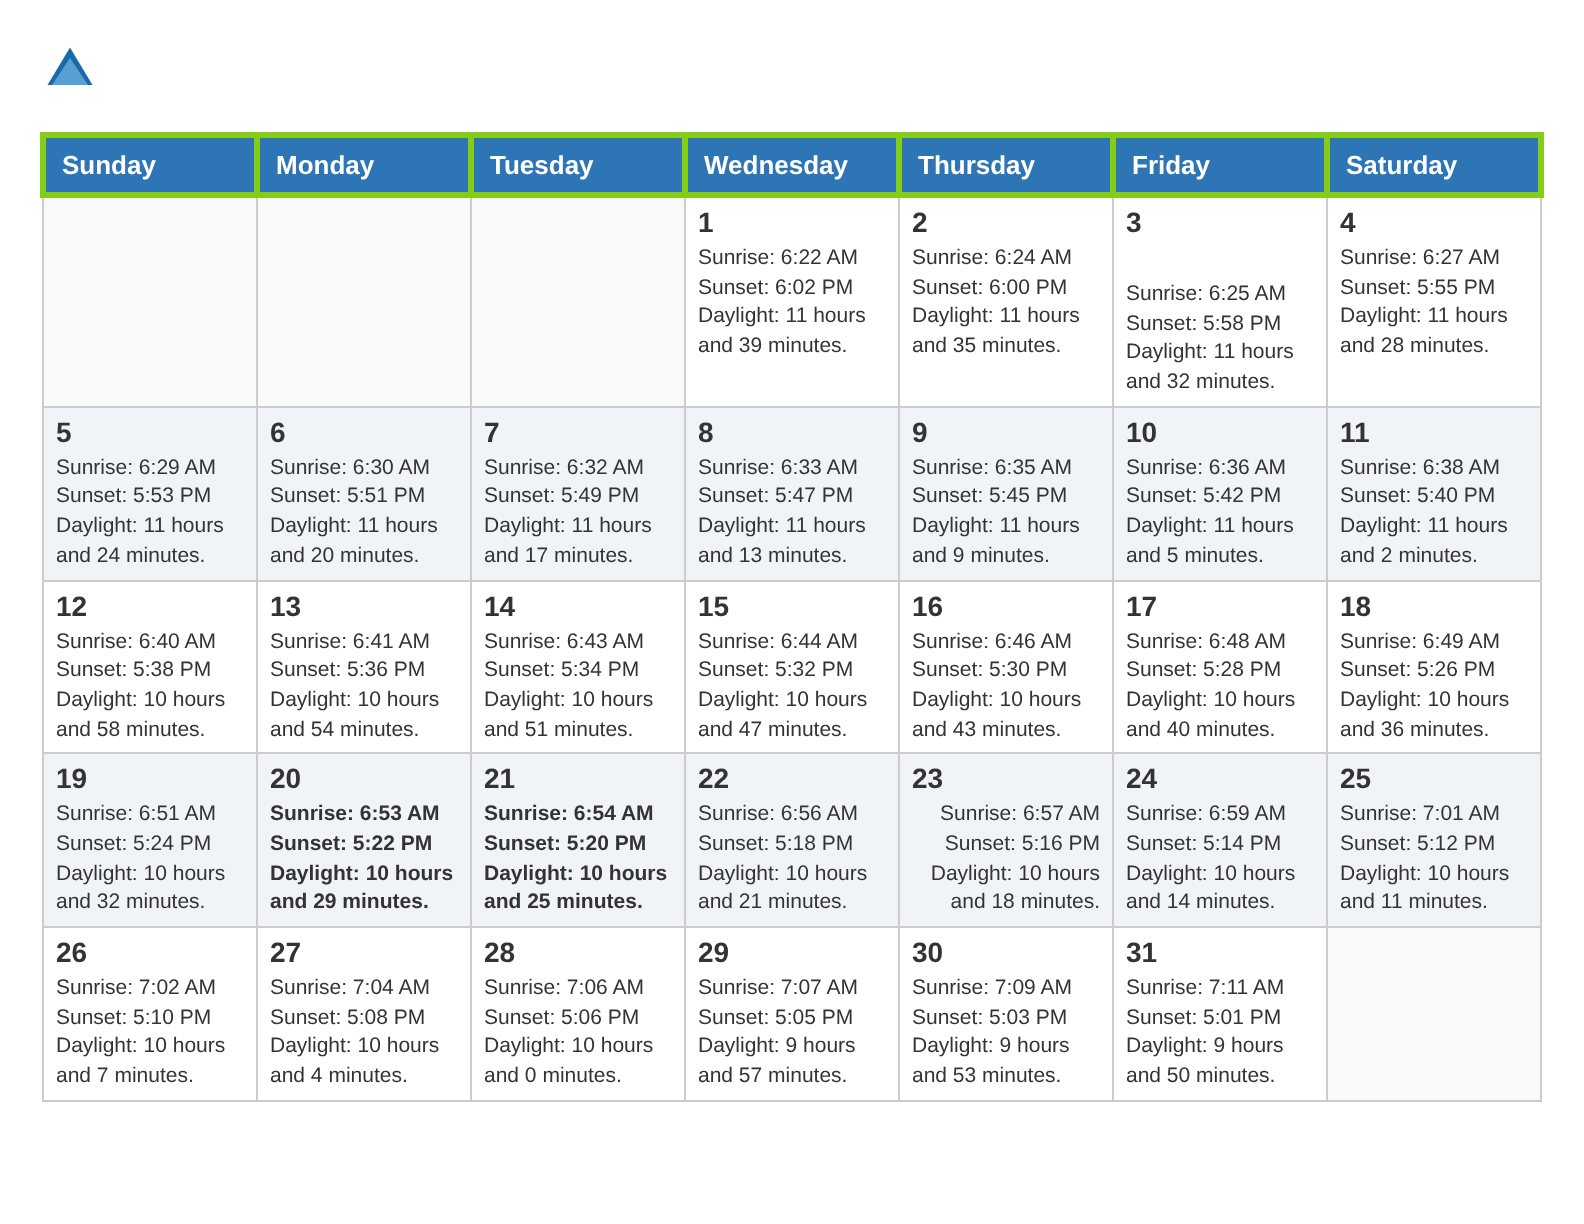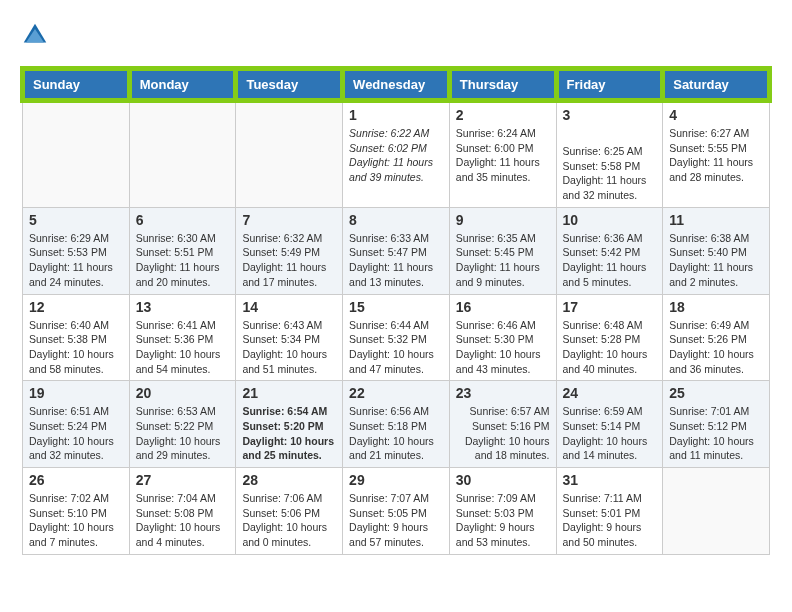--- a/index.html
+++ b/index.html
@@ -56,21 +56,21 @@
       width: 100%;
       border-collapse: collapse;
     }
     .calendar thead tr th {
       background-color: #2e75b6;
       color: #fff;
       text-align: left;
       padding: 6px 8px;
       font-size: 13px;
       font-weight: bold;
-      border: 5px solid #84cc16;
+      border: 3px solid #84cc16;
     }
     .calendar tbody tr td {
       vertical-align: top;
       border: 1px solid #ccc;
       padding: 4px 6px;
       width: 14.28%;
       min-height: 80px;
       font-size: 11px;
       color: #333;
     }
@@ -127,21 +127,21 @@
         <th>Saturday</th>
       </tr>
   </thead>
   <tbody id="calendar-body">
   <tr>
         <td class="empty-cell"></td>
         <td class="empty-cell"></td>
         <td class="empty-cell"></td>
         <td>
           <span class="day-number">1</span>
-          <div class="day-info" style="white-space: pre-line; font-style: italic;">Sunrise: 6:22 AM
+          <div class="day-info" style="white-space: pre-line;">Sunrise: 6:22 AM
 Sunset: 6:02 PM
 Daylight: 11 hours
 and 39 minutes.</div>
         </td>
         <td>
           <span class="day-number">2</span>
           <div class="day-info" style="white-space: pre-line;">Sunrise: 6:24 AM
 Sunset: 6:00 PM
 Daylight: 11 hours
 and 35 minutes.</div>
@@ -266,21 +266,21 @@
       <tr>
         <td>
           <span class="day-number">19</span>
           <div class="day-info" style="white-space: pre-line;">Sunrise: 6:51 AM
 Sunset: 5:24 PM
 Daylight: 10 hours
 and 32 minutes.</div>
         </td>
         <td>
           <span class="day-number">20</span>
-          <div class="day-info" style="white-space: pre-line;">Sunrise: 6:53 AM
+          <div class="day-info" style="white-space: pre-line; font-weight: bold;">Sunrise: 6:53 AM
 Sunset: 5:22 PM
 Daylight: 10 hours
 and 29 minutes.</div>
         </td>
         <td>
           <span class="day-number">21</span>
           <div class="day-info" style="white-space: pre-line; font-weight: bold;">Sunrise: 6:54 AM
 Sunset: 5:20 PM
 Daylight: 10 hours
 and 25 minutes.</div>

